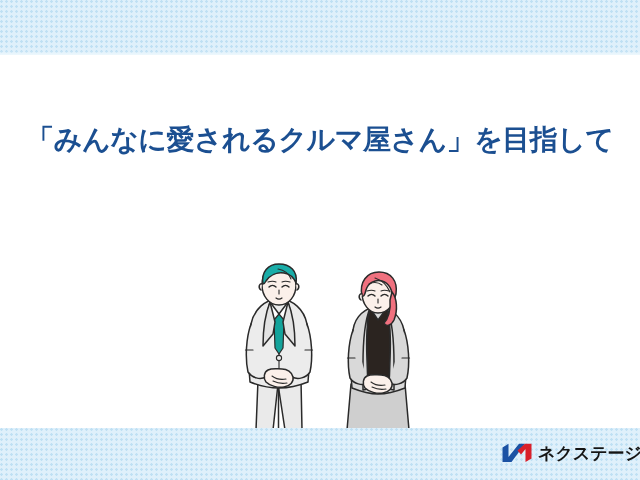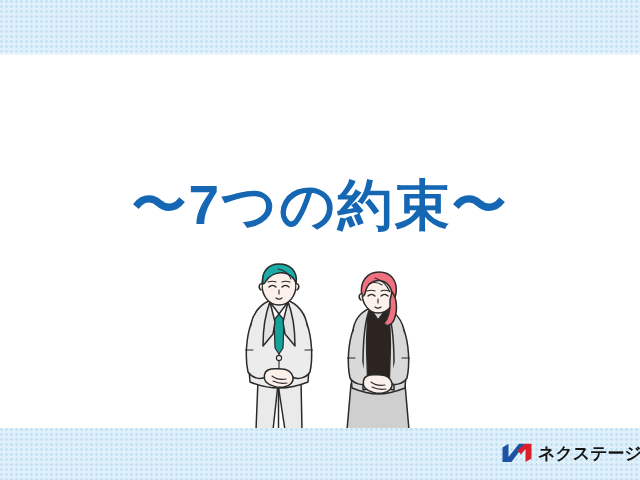--- a/index.html
+++ b/index.html
@@ -93,22 +93,22 @@
   }
 </style>
 </head>
 <body>
 
 <div id="canvas">
 
   <div class="dot-band" id="band-top"></div>
   <div class="band-fade-top"></div>
 
-
-  <div id="headline-2">〜7つの約束〜</div>
+  <div id="headline-1">「みんなに愛されるクルマ屋さん」を目指して</div>
+
 
   <div id="illustration">
     <svg viewBox="0 0 200 180" width="200" height="180">
       <defs>
         <clipPath id="clipAll">
             <rect x="0" y="0" width="200" height="180"></rect>
           </clipPath>
       </defs>
       <g clip-path="url(#clipAll)" fill="none" stroke="#2a2a2a" stroke-width="1.5" stroke-linecap="round" stroke-linejoin="round">
 

